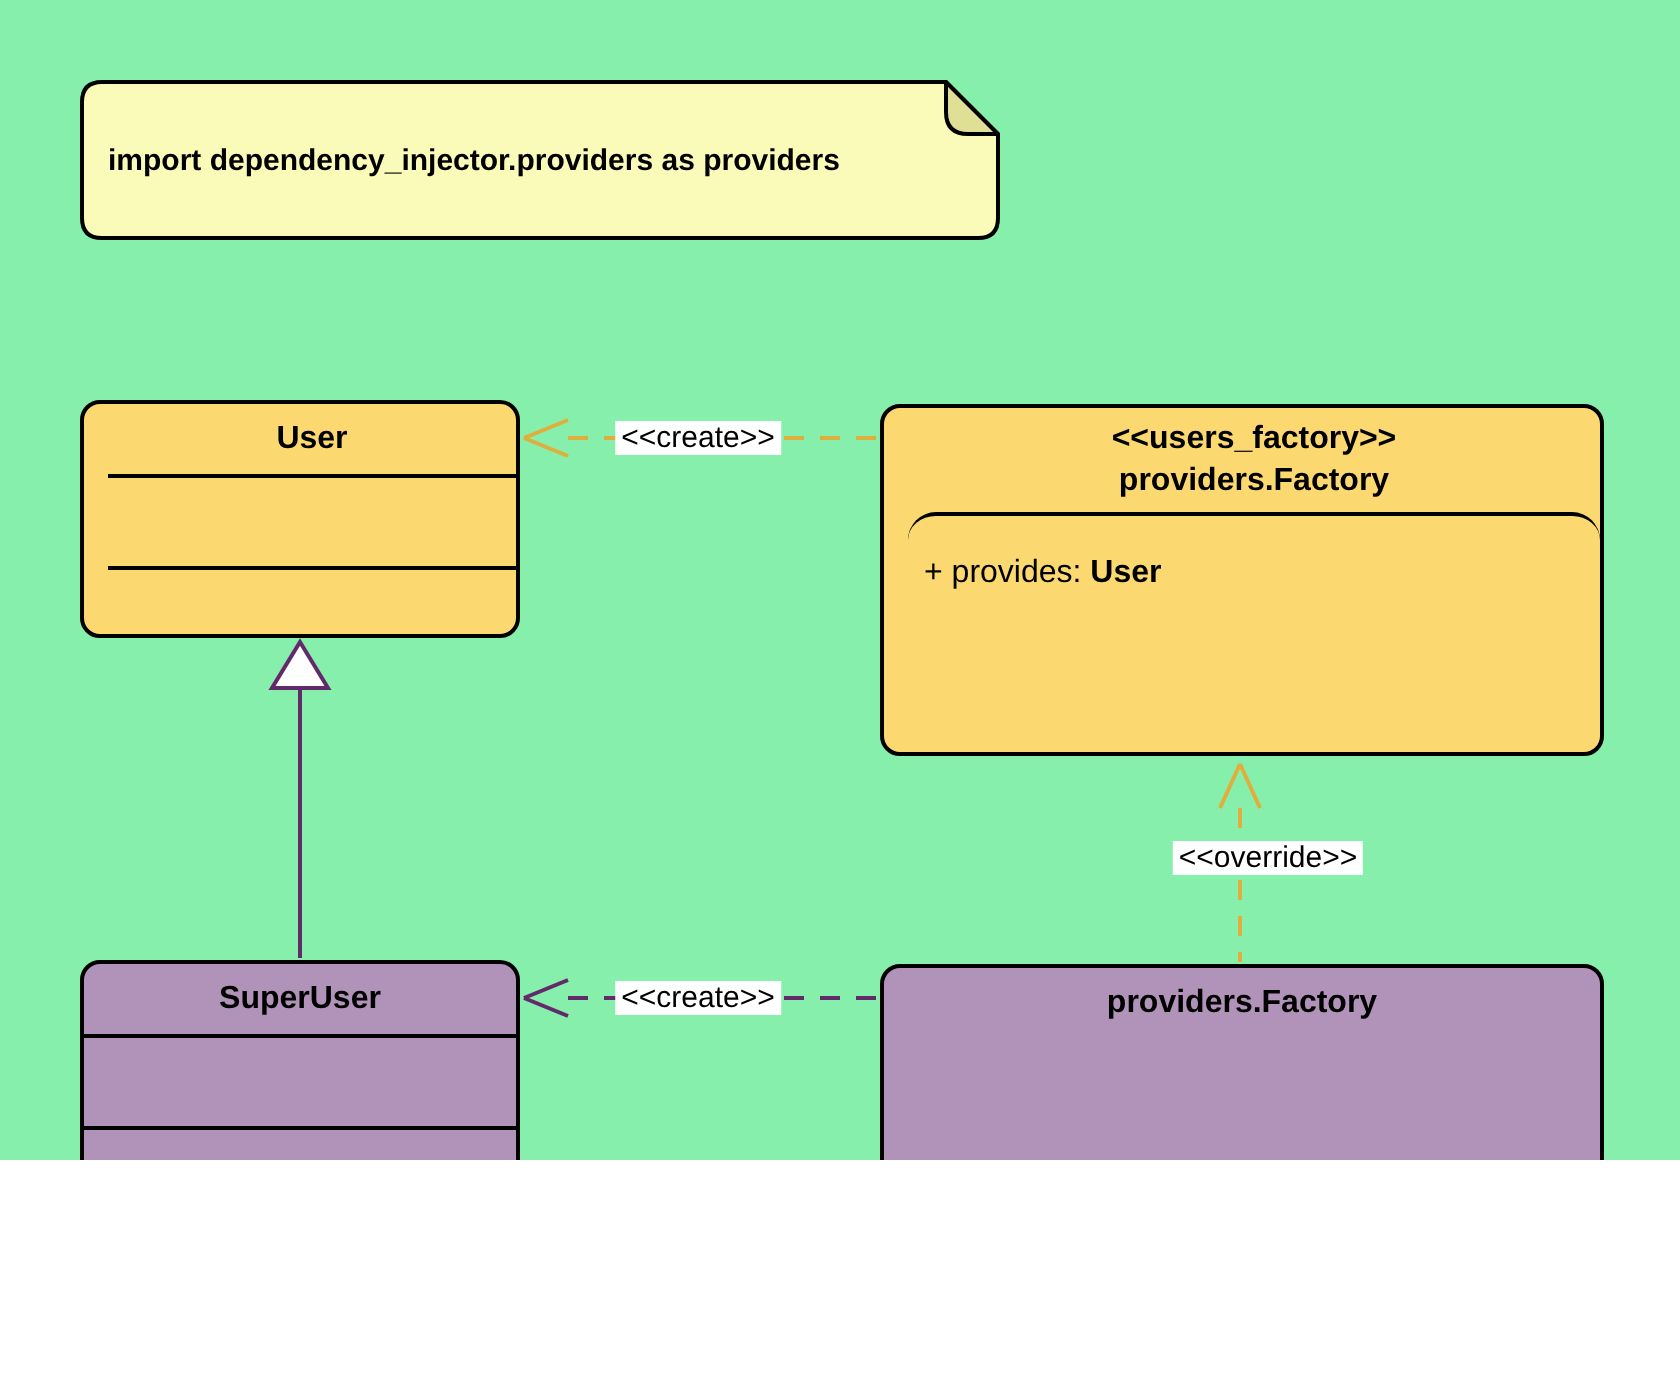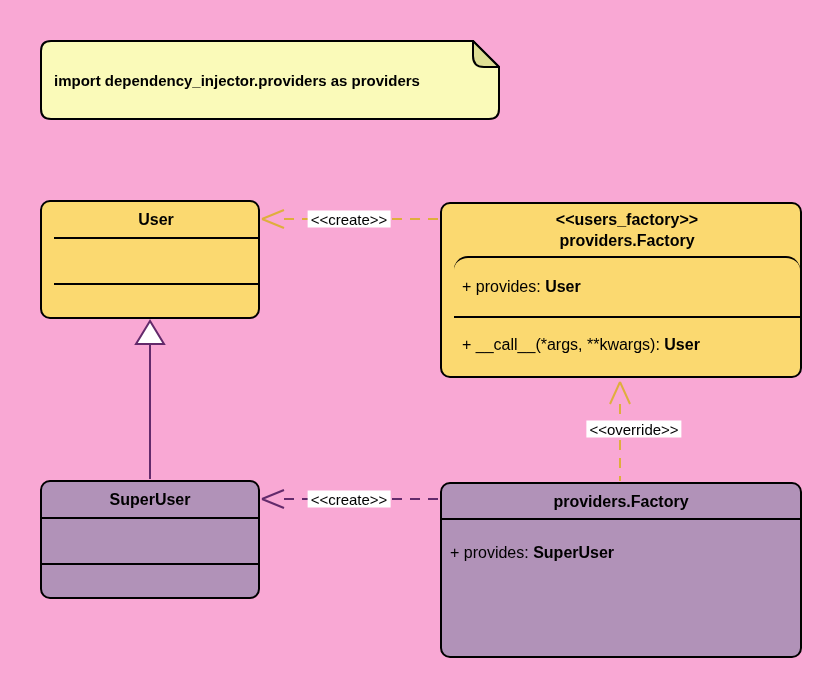--- a/index.html
+++ b/index.html
@@ -4,22 +4,22 @@
 <style>
   html, body {
     margin: 0;
     padding: 0;
     background: #ffffff;
     font-family: "Liberation Sans", "DejaVu Sans", sans-serif;
   }
   .canvas {
     position: relative;
     width: 840px;
-    height: 700px;
-    background: #f9a8d4;
+    height: 580px;
+    background: #86efac;
     overflow: hidden;
     text-decoration: underline;
   }
   
   .uml-class {
     position: absolute;
     border: 2px solid #000;
     border-radius: 10px;
     box-sizing: border-box;
     overflow: hidden;
@@ -148,31 +148,21 @@
   <div class="uml-class yellow" style="left:440px; top:202px; width:362px; height:176px;">
     <div class="compartment title-compartment" style="height:52px;border-radius:24px;">
       <span>&lt;&lt;users_factory&gt;&gt;</span>
       <span>providers.Factory</span>
     </div>
     <div class="compartment" style="height:60px;border-radius:14px;">
       <div class="member-row">
         <span>+ provides: </span><b>User</b>
       </div>
     </div>
-    <div class="compartment" style="height:56px;">
-      <div class="member-row">
-        <span>+ __call__(*args, **kwargs): </span><b>User</b>
-      </div>
-    </div>
   </div>
 
   <div class="uml-class purple" style="left:440px; top:482px; width:362px; height:176px;">
     <div class="compartment title-compartment" style="height:34px;">
       <span>providers.Factory</span>
     </div>
-    <div class="compartment" style="height:67px;">
-      <div class="member-row">
-        <span>+ provides: </span><b>SuperUser</b>
-      </div>
-    </div>
   </div>
 
 </div>
 
 </body></html>

